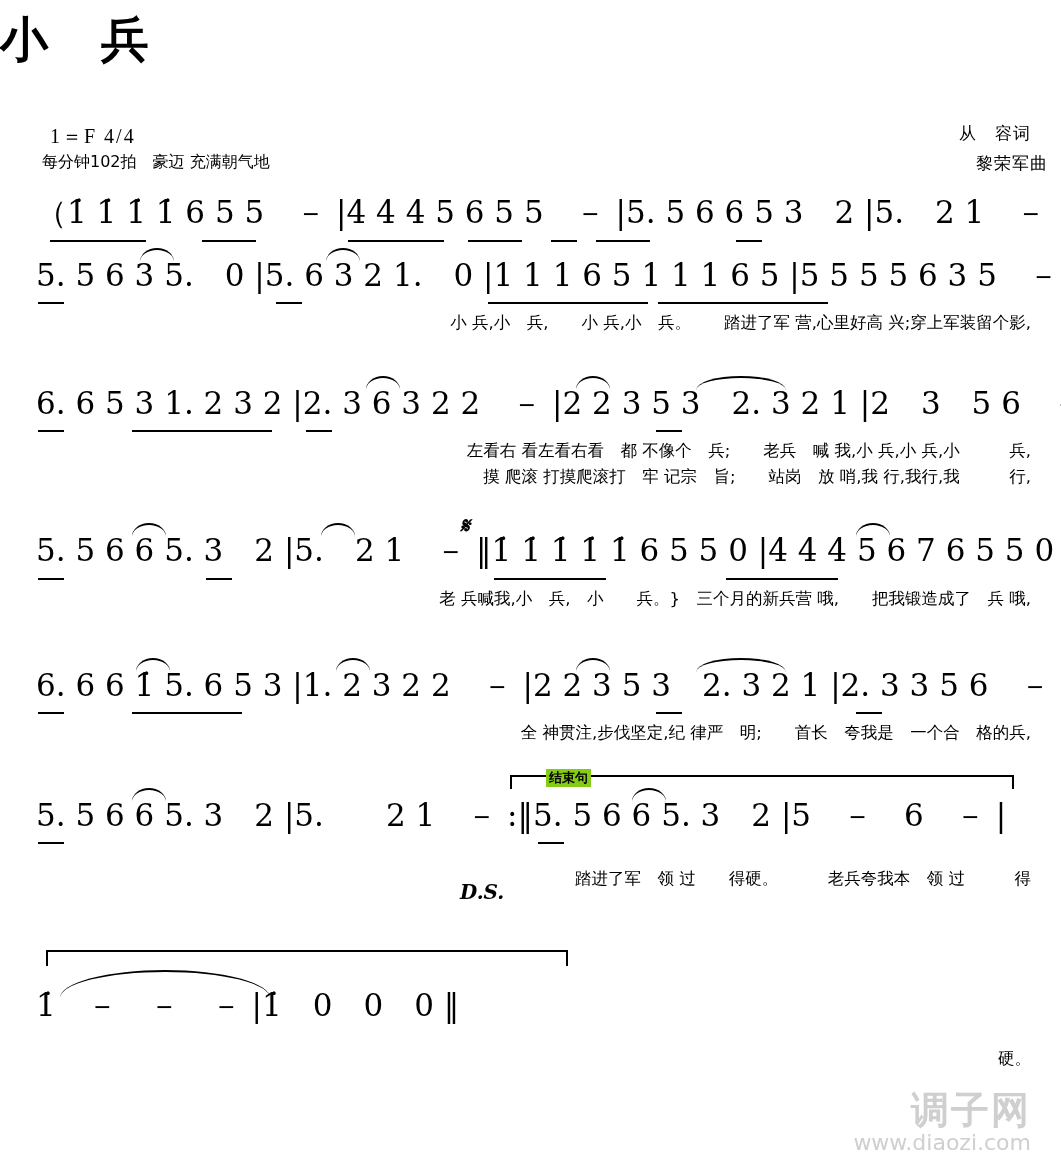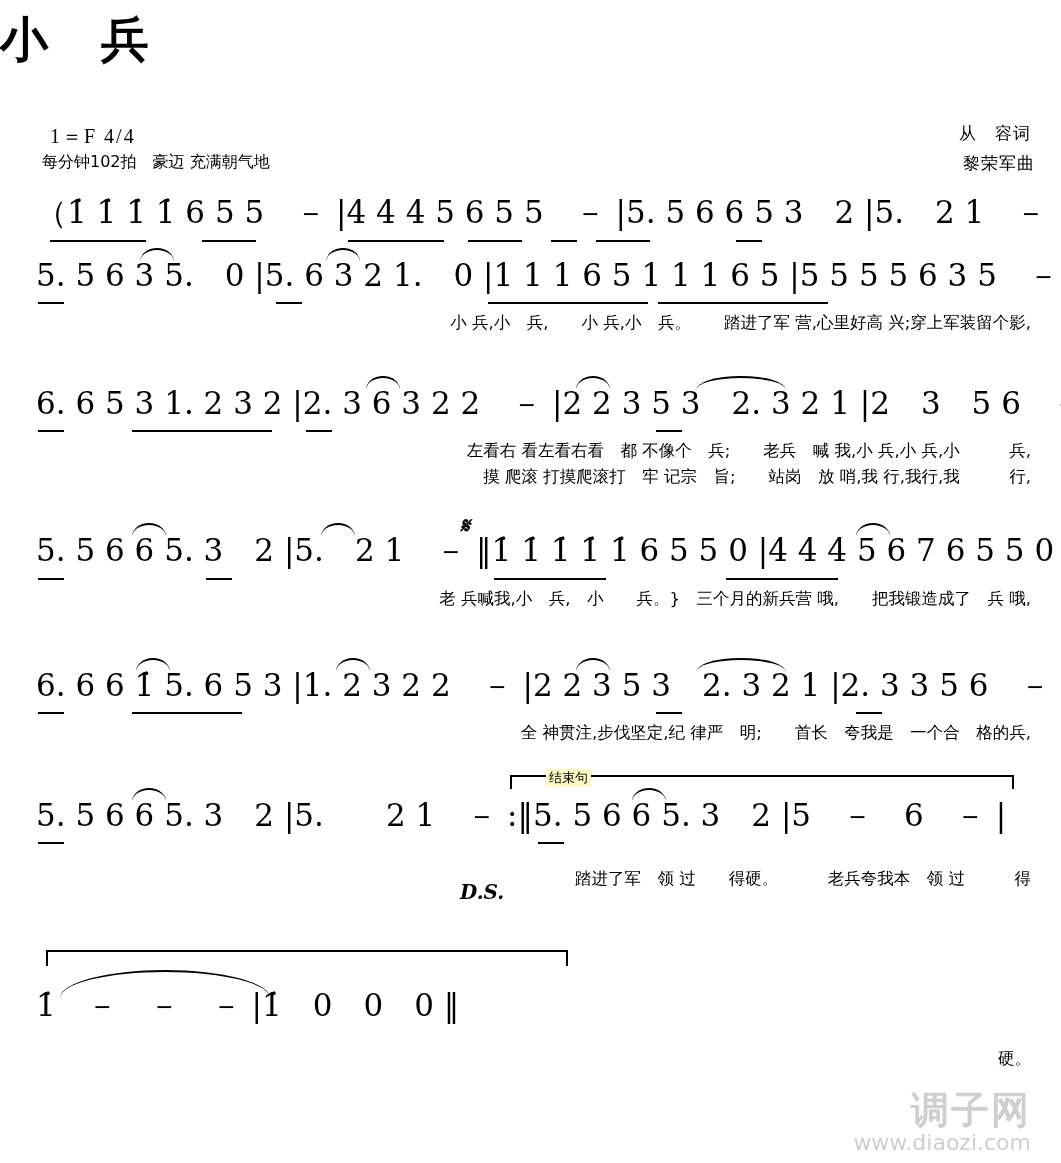--- a/index.html
+++ b/index.html
@@ -49,21 +49,21 @@
   .credit-lyric {
     position: absolute;
     right: 30px;
     top: 122px;
     font-size: 17px;
     font-family: "DejaVu Sans", sans-serif;
     letter-spacing: 1px;
   }
   .credit-music {
     position: absolute;
-    right: 26px;
+    right: 13px;
     top: 152px;
     font-size: 17px;
     font-family: "DejaVu Sans", sans-serif;
     letter-spacing: 1px;
   }
 
   
   .line {
     position: absolute;
     left: 36px;
@@ -129,22 +129,23 @@
     position: absolute;
     border-top: 2px solid #000;
     border-left: 2px solid #000;
     border-right: 2px solid #000;
     height: 12px;
   }
   .ending-label {
     position: absolute;
     font-size: 13px;
     font-family: "DejaVu Sans", sans-serif;
-    background: #fef9c3;
+    background: #84cc16;
     padding: 0 3px;
+    font-weight: bold;
   }
   .final-bracket {
     position: absolute;
     border-top: 2px solid #000;
     border-left: 2px solid #000;
     border-right: 2px solid #000;
     height: 14px;
   }
   .tie-big {
     position: absolute;

